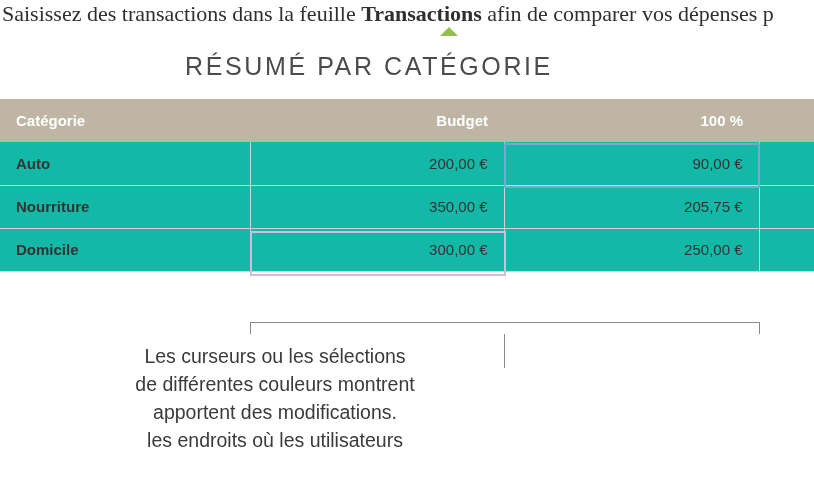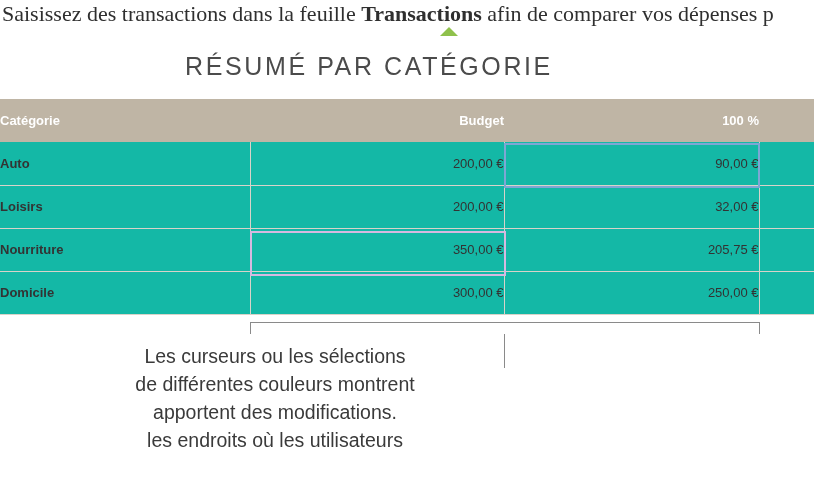--- a/index.html
+++ b/index.html
@@ -69,22 +69,22 @@
     width: 814px;
   }
   table.budget {
     border-collapse: collapse;
     width: 814px;
     table-layout: fixed;
   }
   table.budget th,
   table.budget td {
     height: 43px;
-    padding: 0 0;
-    font-size: 13px;
+    padding: 0 16px;
+    font-size: 15px;
     box-sizing: border-box;
   }
   
   table.budget thead th {
     background: #bfb5a5;
     color: #ffffff;
     font-weight: bold;
     border: none;
   }
   thead th.c-cat { text-align: left; width: 250px; }
@@ -186,26 +186,20 @@
       </tr>
     </thead>
     <tbody>
       <tr>
         <td class="c-cat">Auto</td>
         <td class="c-bud">200,00 €</td>
         <td class="c-pct">90,00 €</td>
         <td class="c-end"></td>
       </tr>
       <tr>
-        <td class="c-cat">Loisirs</td>
-        <td class="c-bud">200,00 €</td>
-        <td class="c-pct">32,00 €</td>
-        <td class="c-end"></td>
-      </tr>
-      <tr>
         <td class="c-cat">Nourriture</td>
         <td class="c-bud">350,00 €</td>
         <td class="c-pct">205,75 €</td>
         <td class="c-end"></td>
       </tr>
       <tr>
         <td class="c-cat">Domicile</td>
         <td class="c-bud">300,00 €</td>
         <td class="c-pct">250,00 €</td>
         <td class="c-end"></td>

